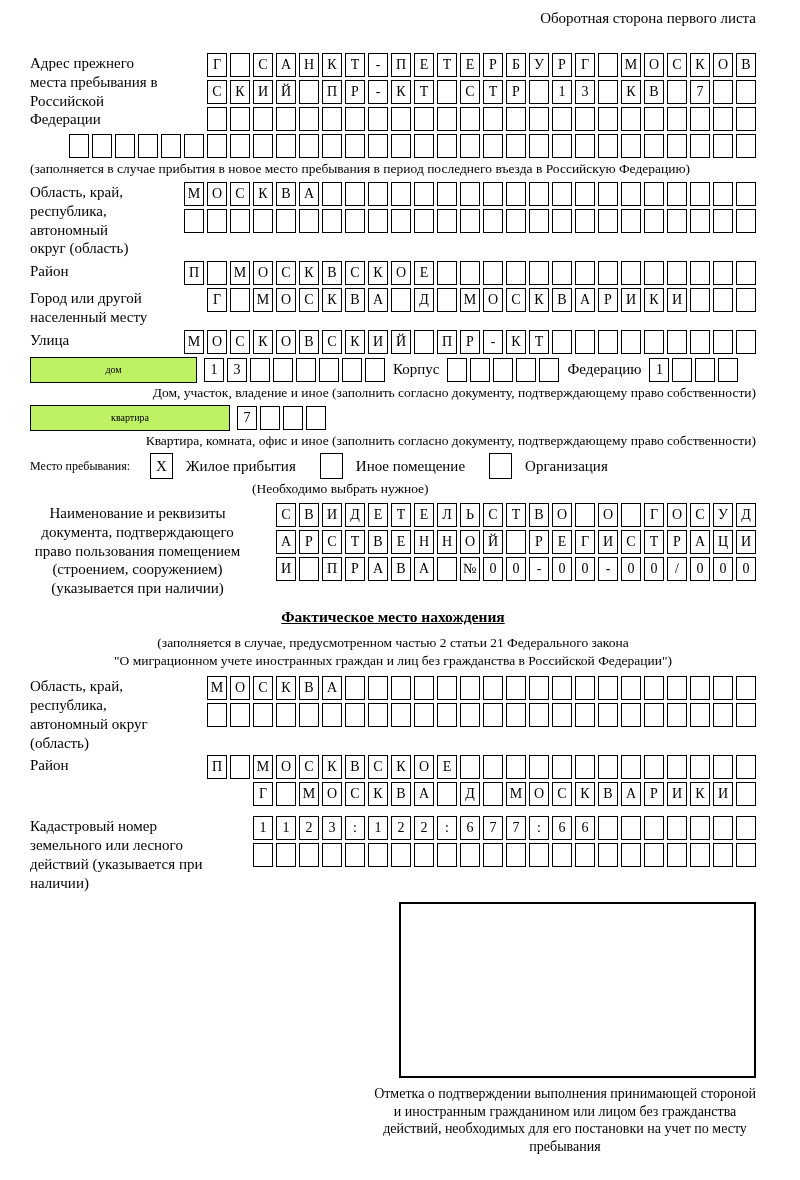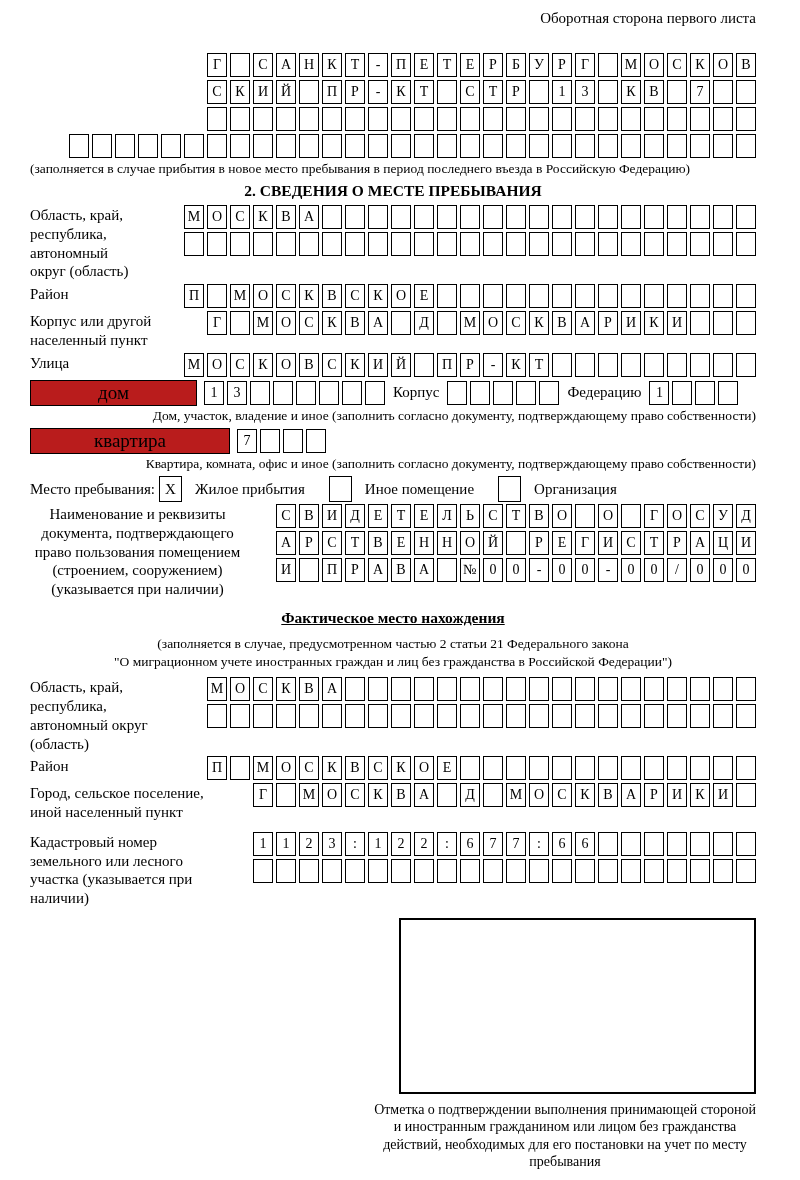--- a/index.html
+++ b/index.html
@@ -18,26 +18,26 @@
     flex:none;width:18px;height:22px;border:1.5px solid #000;
     display:flex;align-items:center;justify-content:center;
     font-size:14px;line-height:1;background:#fff;
   }
   .note{font-size:13.5px;line-height:1.2;}
   .note.center{text-align:left;margin:3px 0 5px;}
   .note.indent{margin:1px 0 4px 6px;text-align:right;}
   .sec-title{font-weight:bold;font-size:15.5px;text-align:center;margin:5px 0 5px;}
   .wide-box{
     flex:none;border:1.5px solid #000;height:24px;display:flex;
-    align-items:center;justify-content:center;font-size:19px;background:#b91c1c;
+    align-items:center;justify-content:center;font-size:10px;background:#bef264;
   }
   .inline-row{display:flex;align-items:center;margin:2px 0 2px;}
   .inline-lbl{font-size:15px;margin:0 8px;}
   .stay-row{display:flex;align-items:center;margin:4px 0 2px;}
-  .stay-lbl{font-size:15px;margin-right:4px;text-align:right;}
+  .stay-lbl{font-size:12px;margin-right:20px;text-align:right;}
   .mark-box{
     flex:none;width:21px;height:24px;border:1.5px solid #000;
     display:flex;align-items:center;justify-content:center;font-size:15px;margin-right:13px;
   }
   .opt-lbl{font-size:15px;margin-right:24px;}
   .stay-note{font-size:13.5px;margin:2px 0 6px 222px;}
   .fact-title{font-weight:bold;font-size:15.5px;text-align:center;margin:10px 0 8px;text-decoration:underline;}
   .fact-note{font-size:13.5px;text-align:center;line-height:1.35;}
   .stamp-box{width:353px;height:172px;border:2px solid #000;margin:10px 0 0 auto;}
   .stamp-cap{width:382px;margin:7px 0 0 auto;text-align:center;font-size:14px;line-height:1.25;}
@@ -46,20 +46,21 @@
   .mt10{margin-top:10px;}
 </style>
 </head>
 <body>
 
 <div class="page">
 
   <div class="hdr">Оборотная сторона первого листа</div>
 
   <div class="field">
+    <div class="flabel w140">Адрес прежнего места пребывания в Российской Федерации</div>
     <div class="cells-col">
       <div class="cells">
           <span class="cell">Г</span>
           <span class="cell"></span>
           <span class="cell">С</span>
           <span class="cell">А</span>
           <span class="cell">Н</span>
           <span class="cell">К</span>
           <span class="cell">Т</span>
           <span class="cell">-</span>
@@ -161,21 +162,20 @@
       <span class="cell"></span>
       <span class="cell"></span>
       <span class="cell"></span>
       <span class="cell"></span>
       <span class="cell"></span>
       <span class="cell"></span>
       <span class="cell"></span>
     </div>
   <div class="note center">(заполняется в случае прибытия в новое место пребывания в период последнего въезда в Российскую Федерацию)</div>
 
-  <div class="sec-title">2. СВЕДЕНИЯ О МЕСТЕ ПРЕБЫВАНИЯ</div>
 
   <div class="field">
     <div class="flabel w108">Область, край, республика, автономный округ (область)</div>
     <div class="cells-col">
       <div class="cells">
           <span class="cell">М</span>
           <span class="cell">О</span>
           <span class="cell">С</span>
           <span class="cell">К</span>
           <span class="cell">В</span>
@@ -255,21 +255,21 @@
         <span class="cell"></span>
         <span class="cell"></span>
         <span class="cell"></span>
         <span class="cell"></span>
         <span class="cell"></span>
         <span class="cell"></span>
       </div>
   </div>
 
   <div class="field">
-    <div class="flabel w150">Корпус или другой населенный пункт</div>
+    <div class="flabel w150">Город или другой населенный месту</div>
     <div class="cells">
         <span class="cell">Г</span>
         <span class="cell"></span>
         <span class="cell">М</span>
         <span class="cell">О</span>
         <span class="cell">С</span>
         <span class="cell">К</span>
         <span class="cell">В</span>
         <span class="cell">А</span>
         <span class="cell"></span>
@@ -365,20 +365,21 @@
 
   <div class="stay-row">
     <span class="stay-lbl">Место пребывания:</span>
     <span class="mark-box">X</span>
     <span class="opt-lbl">Жилое прибытия</span>
     <span class="mark-box"></span>
     <span class="opt-lbl">Иное помещение</span>
     <span class="mark-box"></span>
     <span class="opt-lbl">Организация</span>
   </div>
+  <div class="stay-note">(Необходимо выбрать нужное)</div>
 
   <div class="field">
     <div class="flabel w215">Наименование и реквизиты документа, подтверждающего право пользования помещением (строением, сооружением) (указывается при наличии)</div>
     <div class="cells-col">
       <div class="cells">
           <span class="cell">С</span>
           <span class="cell">В</span>
           <span class="cell">И</span>
           <span class="cell">Д</span>
           <span class="cell">Е</span>
@@ -534,21 +535,20 @@
         <span class="cell"></span>
         <span class="cell"></span>
         <span class="cell"></span>
         <span class="cell"></span>
         <span class="cell"></span>
         <span class="cell"></span>
       </div>
   </div>
 
   <div class="field">
-    <div class="flabel w195">Город, сельское поселение, иной населенный пункт</div>
     <div class="cells">
         <span class="cell">Г</span>
         <span class="cell"></span>
         <span class="cell">М</span>
         <span class="cell">О</span>
         <span class="cell">С</span>
         <span class="cell">К</span>
         <span class="cell">В</span>
         <span class="cell">А</span>
         <span class="cell"></span>
@@ -562,21 +562,21 @@
         <span class="cell">А</span>
         <span class="cell">Р</span>
         <span class="cell">И</span>
         <span class="cell">К</span>
         <span class="cell">И</span>
         <span class="cell"></span>
       </div>
   </div>
 
   <div class="field mt10">
-    <div class="flabel w185">Кадастровый номер земельного или лесного участка (указывается при наличии)</div>
+    <div class="flabel w185">Кадастровый номер земельного или лесного действий (указывается при наличии)</div>
     <div class="cells-col">
       <div class="cells">
           <span class="cell">1</span>
           <span class="cell">1</span>
           <span class="cell">2</span>
           <span class="cell">3</span>
           <span class="cell">:</span>
           <span class="cell">1</span>
           <span class="cell">2</span>
           <span class="cell">2</span>

